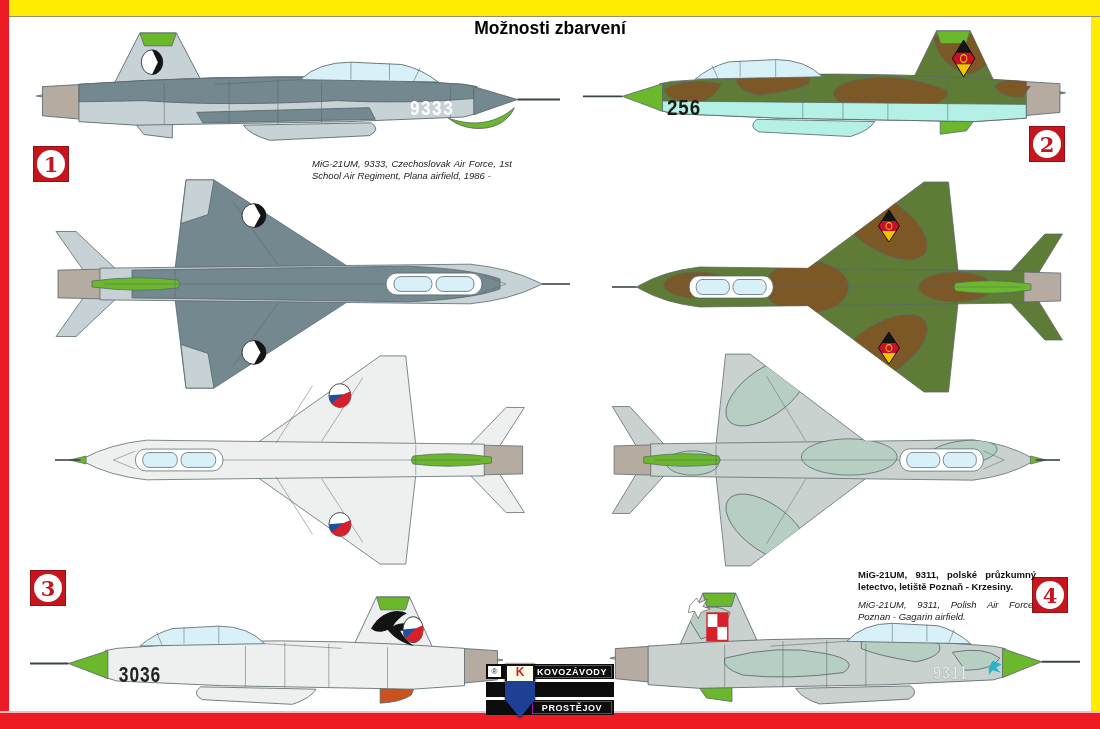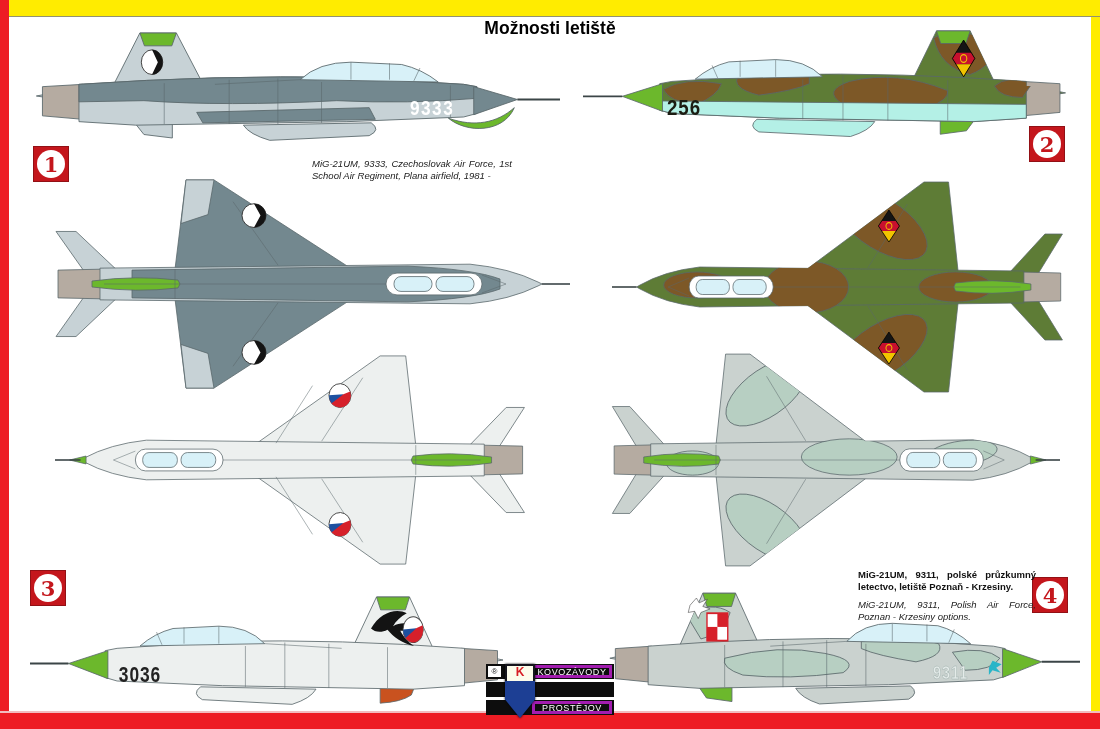--- a/index.html
+++ b/index.html
@@ -38,22 +38,22 @@
   .metal{fill:#b5aba1}
   .glass{fill:#d8f1f8}
   .canw{fill:#ffffff}
   .ln{fill:none;stroke:#5a676b;stroke-width:.7;opacity:.75}
   .pitot{stroke:#3b4547;stroke-width:1.6}
   .acnum{font-family:"Liberation Sans",sans-serif;font-weight:bold;}
   
   .logo{position:absolute;width:128px;height:54px;}
   .logo-bar{position:absolute;left:0;right:0;height:15px;background:#0d0d0d;}
   .b1{top:0}.b2{top:18px}.b3{top:36px}
-  .bar-text{position:absolute;left:46px;right:2px;top:1px;bottom:1px;border:3px solid #a21caf;
-            color:#fff;font-weight:normal;font-size:9px;letter-spacing:.6px;
+  .bar-text{position:absolute;left:46px;right:2px;top:1px;bottom:1px;border:1px solid #a21caf;
+            color:#fff;font-weight:bold;font-size:9px;letter-spacing:.6px;
             display:flex;align-items:center;justify-content:center;}
   .reg{position:absolute;left:2px;top:2px;bottom:2px;width:13px;background:#fff;color:#111;
        font-size:8px;display:flex;align-items:center;justify-content:center;}
   .shield{position:absolute;left:19px;top:0;width:30px;height:54px;z-index:2;
           filter:drop-shadow(0 0 1px #000);}
   .shield-top{position:absolute;left:0;right:0;top:0;height:17px;background:#fcfceb;
           border:2px solid #15151d;border-bottom:none;box-sizing:border-box;
           color:#d71f26;font-weight:bold;font-size:12px;text-align:center;line-height:13px;}
   .shield-body{position:absolute;left:0;right:0;top:17px;height:37px;background:#1d3f94;
           clip-path:polygon(0 0,100% 0,100% 50%,50% 100%,0 50%);}
@@ -93,21 +93,21 @@
   </svg>
 
   <div class="abs frame-left"></div>
   <div class="abs frame-top"></div>
   <div class="abs frame-rule"></div>
   <div class="abs frame-right"></div>
   <div class="abs frame-bottom-rule"></div>
   <div class="abs frame-bottom"></div>
 
   <div class="abs title">
-    <div>Možnosti letiště</div>
+    <div>Možnosti zbarvení</div>
   </div>
 
   <div class="plane" style="left:12px;top:26px;width:548px;height:126px">
     <svg viewBox="0 0 540 108" preserveAspectRatio="none">
       <g class="af">
         <path class="s1-base" d="M24,60 L60,54 L96,54 L70,66 Z"></path>
         <path class="metal" d="M30,52 L70,50 L70,80 L30,77 Z"></path>
         <path class="s1-base" d="M120,82 L158,82 L158,96 L130,93 Z"></path>
         <path class="s1-base" d="M98,54 L126,6 L162,6 L192,56 Z"></path>
         <path class="green" d="M126,6 L162,6 L157.5,17 L130.5,17 Z"></path>
@@ -358,27 +358,27 @@
       <span class="marker-num">3</span>
     </div>
   </div>
   <div class="marker" style="left:1032px;top:577px">
     <div class="marker-circle">
       <span class="marker-num">4</span>
     </div>
   </div>
 
   <div class="caption" style="left:312px;top:151px;width:200px">
-    <div class="cap-en">MiG-21UM, 9333, Czechoslovak Air Force, 1st School Air Regiment, Plana airfield, 1981 -</div>
+    <div class="cap-en">MiG-21UM, 9333, Czechoslovak Air Force, 1st School Air Regiment, Plana airfield, 1986 -</div>
   </div>
   <div class="caption" style="left:80px;top:549px;width:188px">
   </div>
   <div class="caption" style="left:858px;top:569px;width:178px">
     <div class="cap-cs">MiG-21UM, 9311, polské průzkumný letectvo, letiště Poznaň - Krzesiny.</div>
-    <div class="cap-en">MiG-21UM, 9311, Polish Air Force, Poznan - Krzesiny options.</div>
+    <div class="cap-en">MiG-21UM, 9311, Polish Air Force, Poznan - Gagarin airfield.</div>
   </div>
 
   <div class="logo" style="left:486px;top:664px">
     <div class="logo-bar b1">
       <span class="reg">®</span>
       <span class="bar-text">KOVOZÁVODY</span>
     </div>
     <div class="logo-bar b2"></div>
     <div class="logo-bar b3">
       <span class="bar-text">PROSTĚJOV</span>

